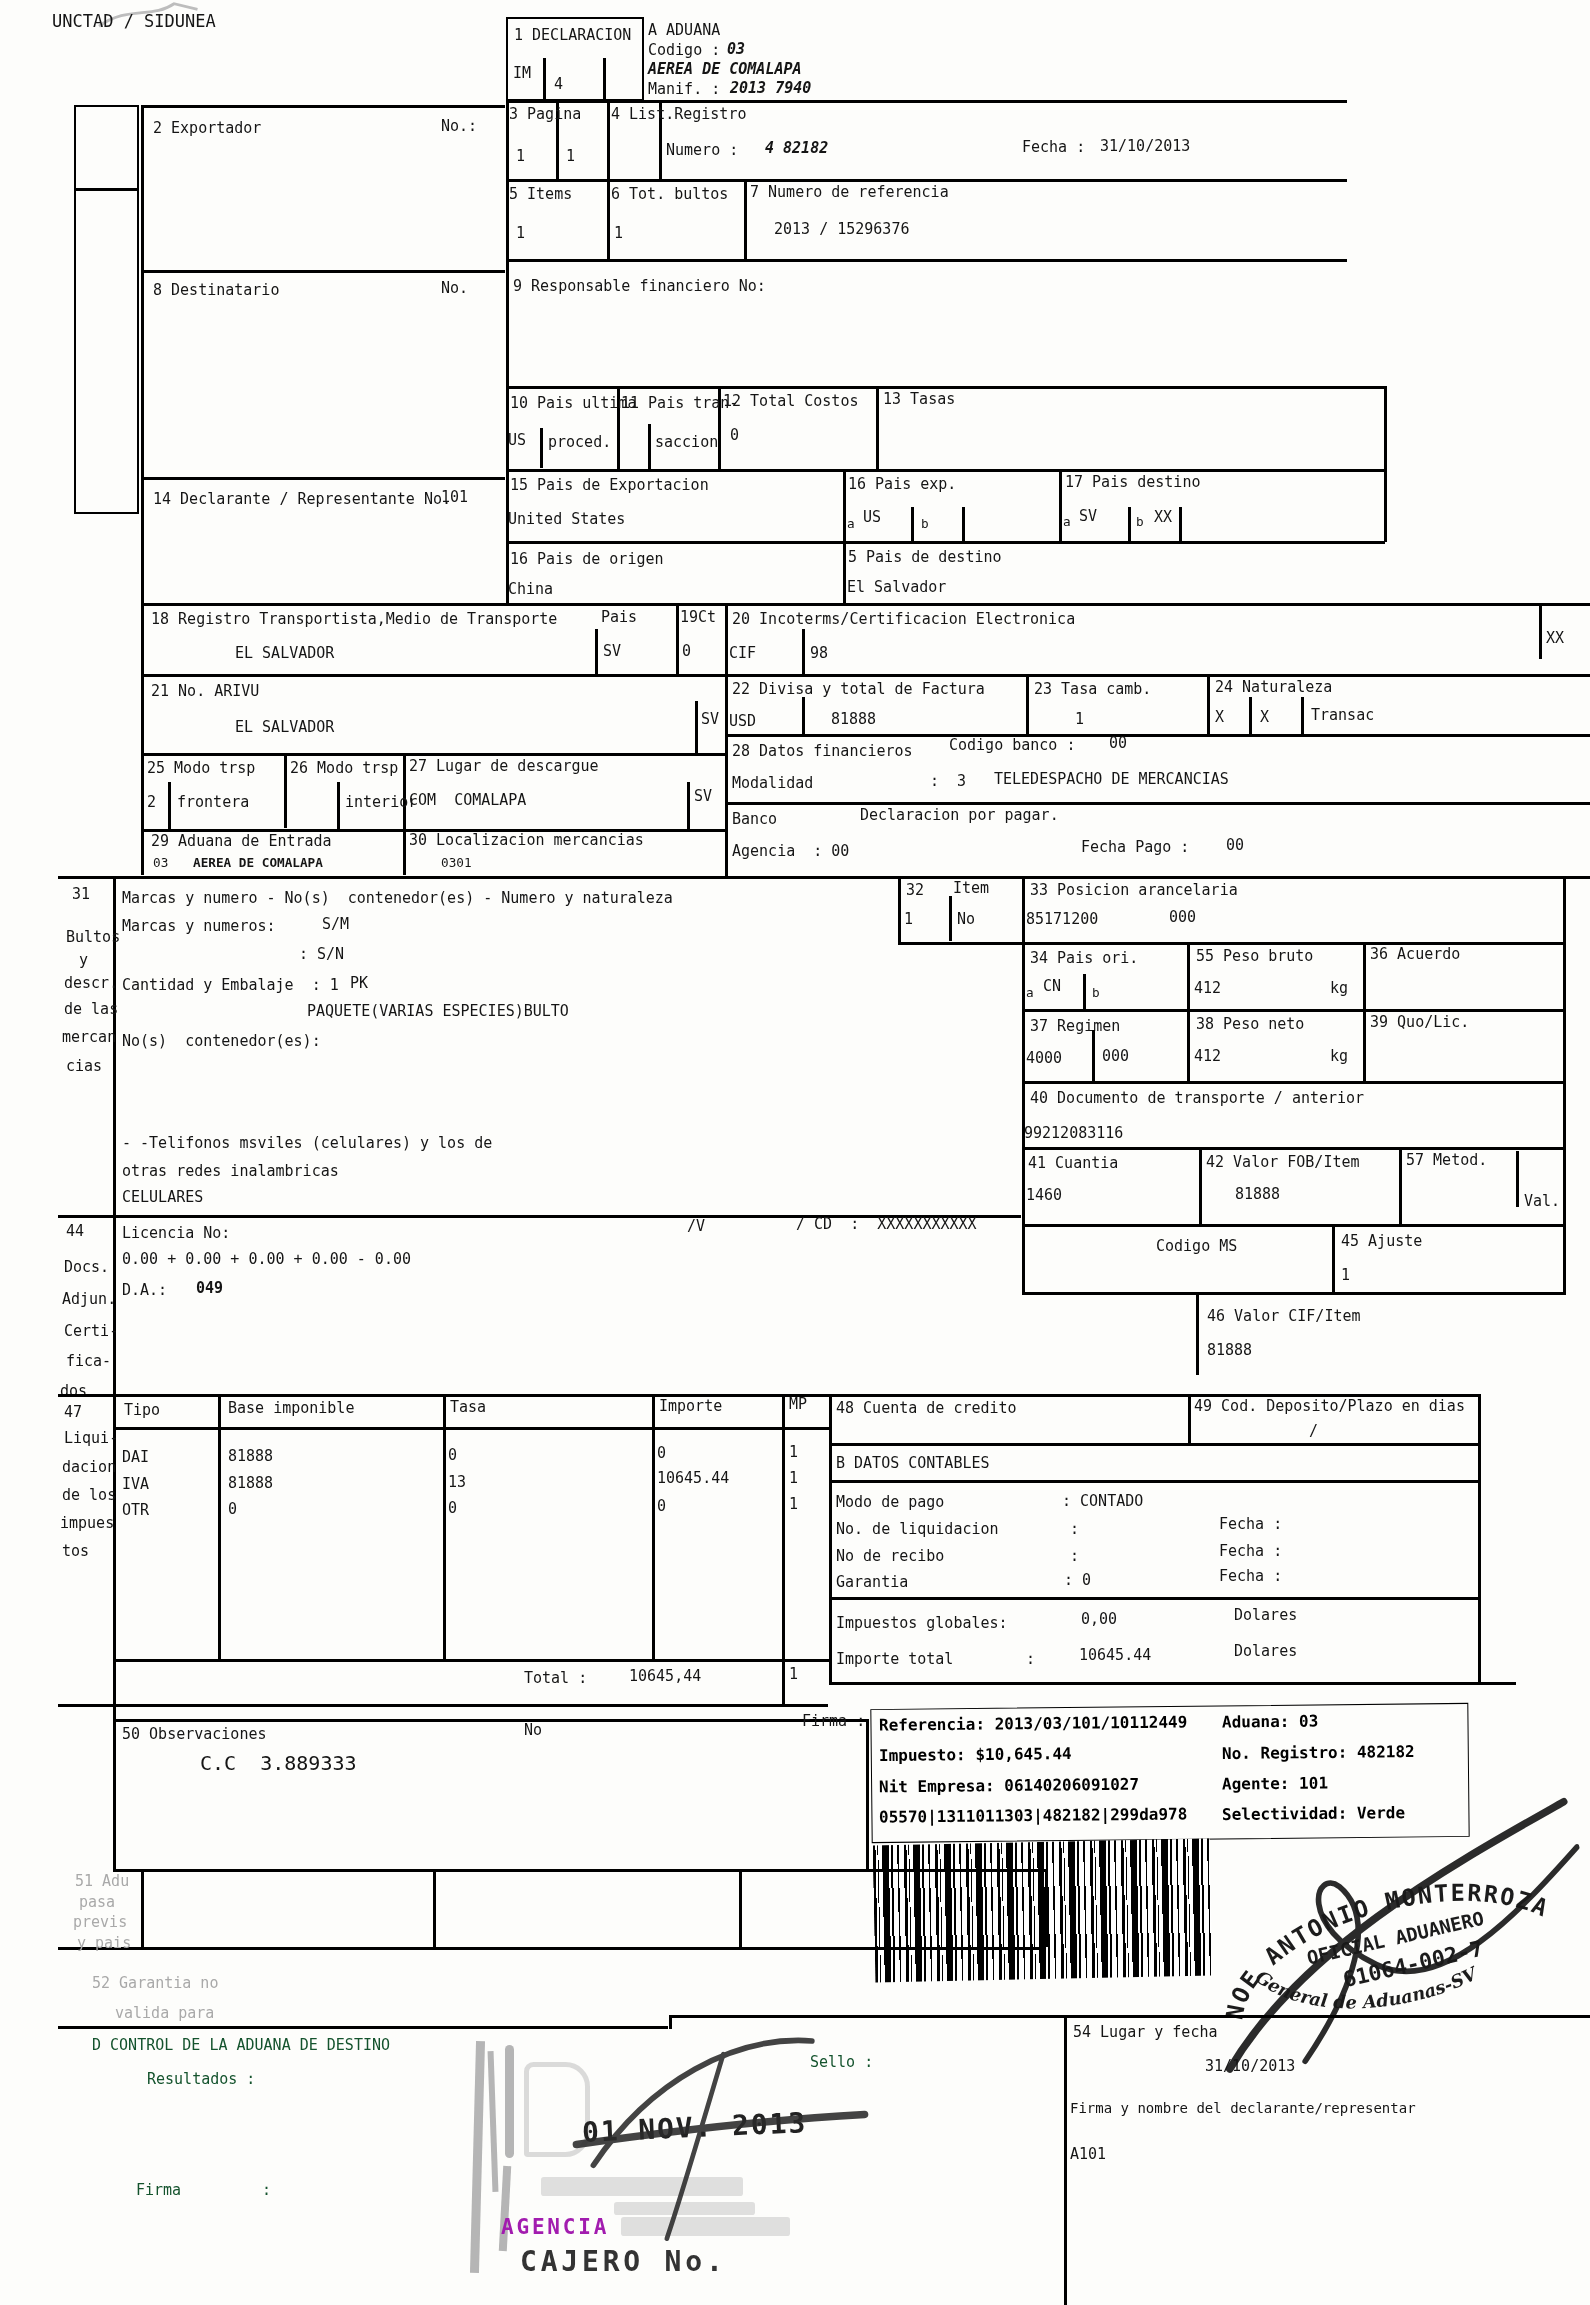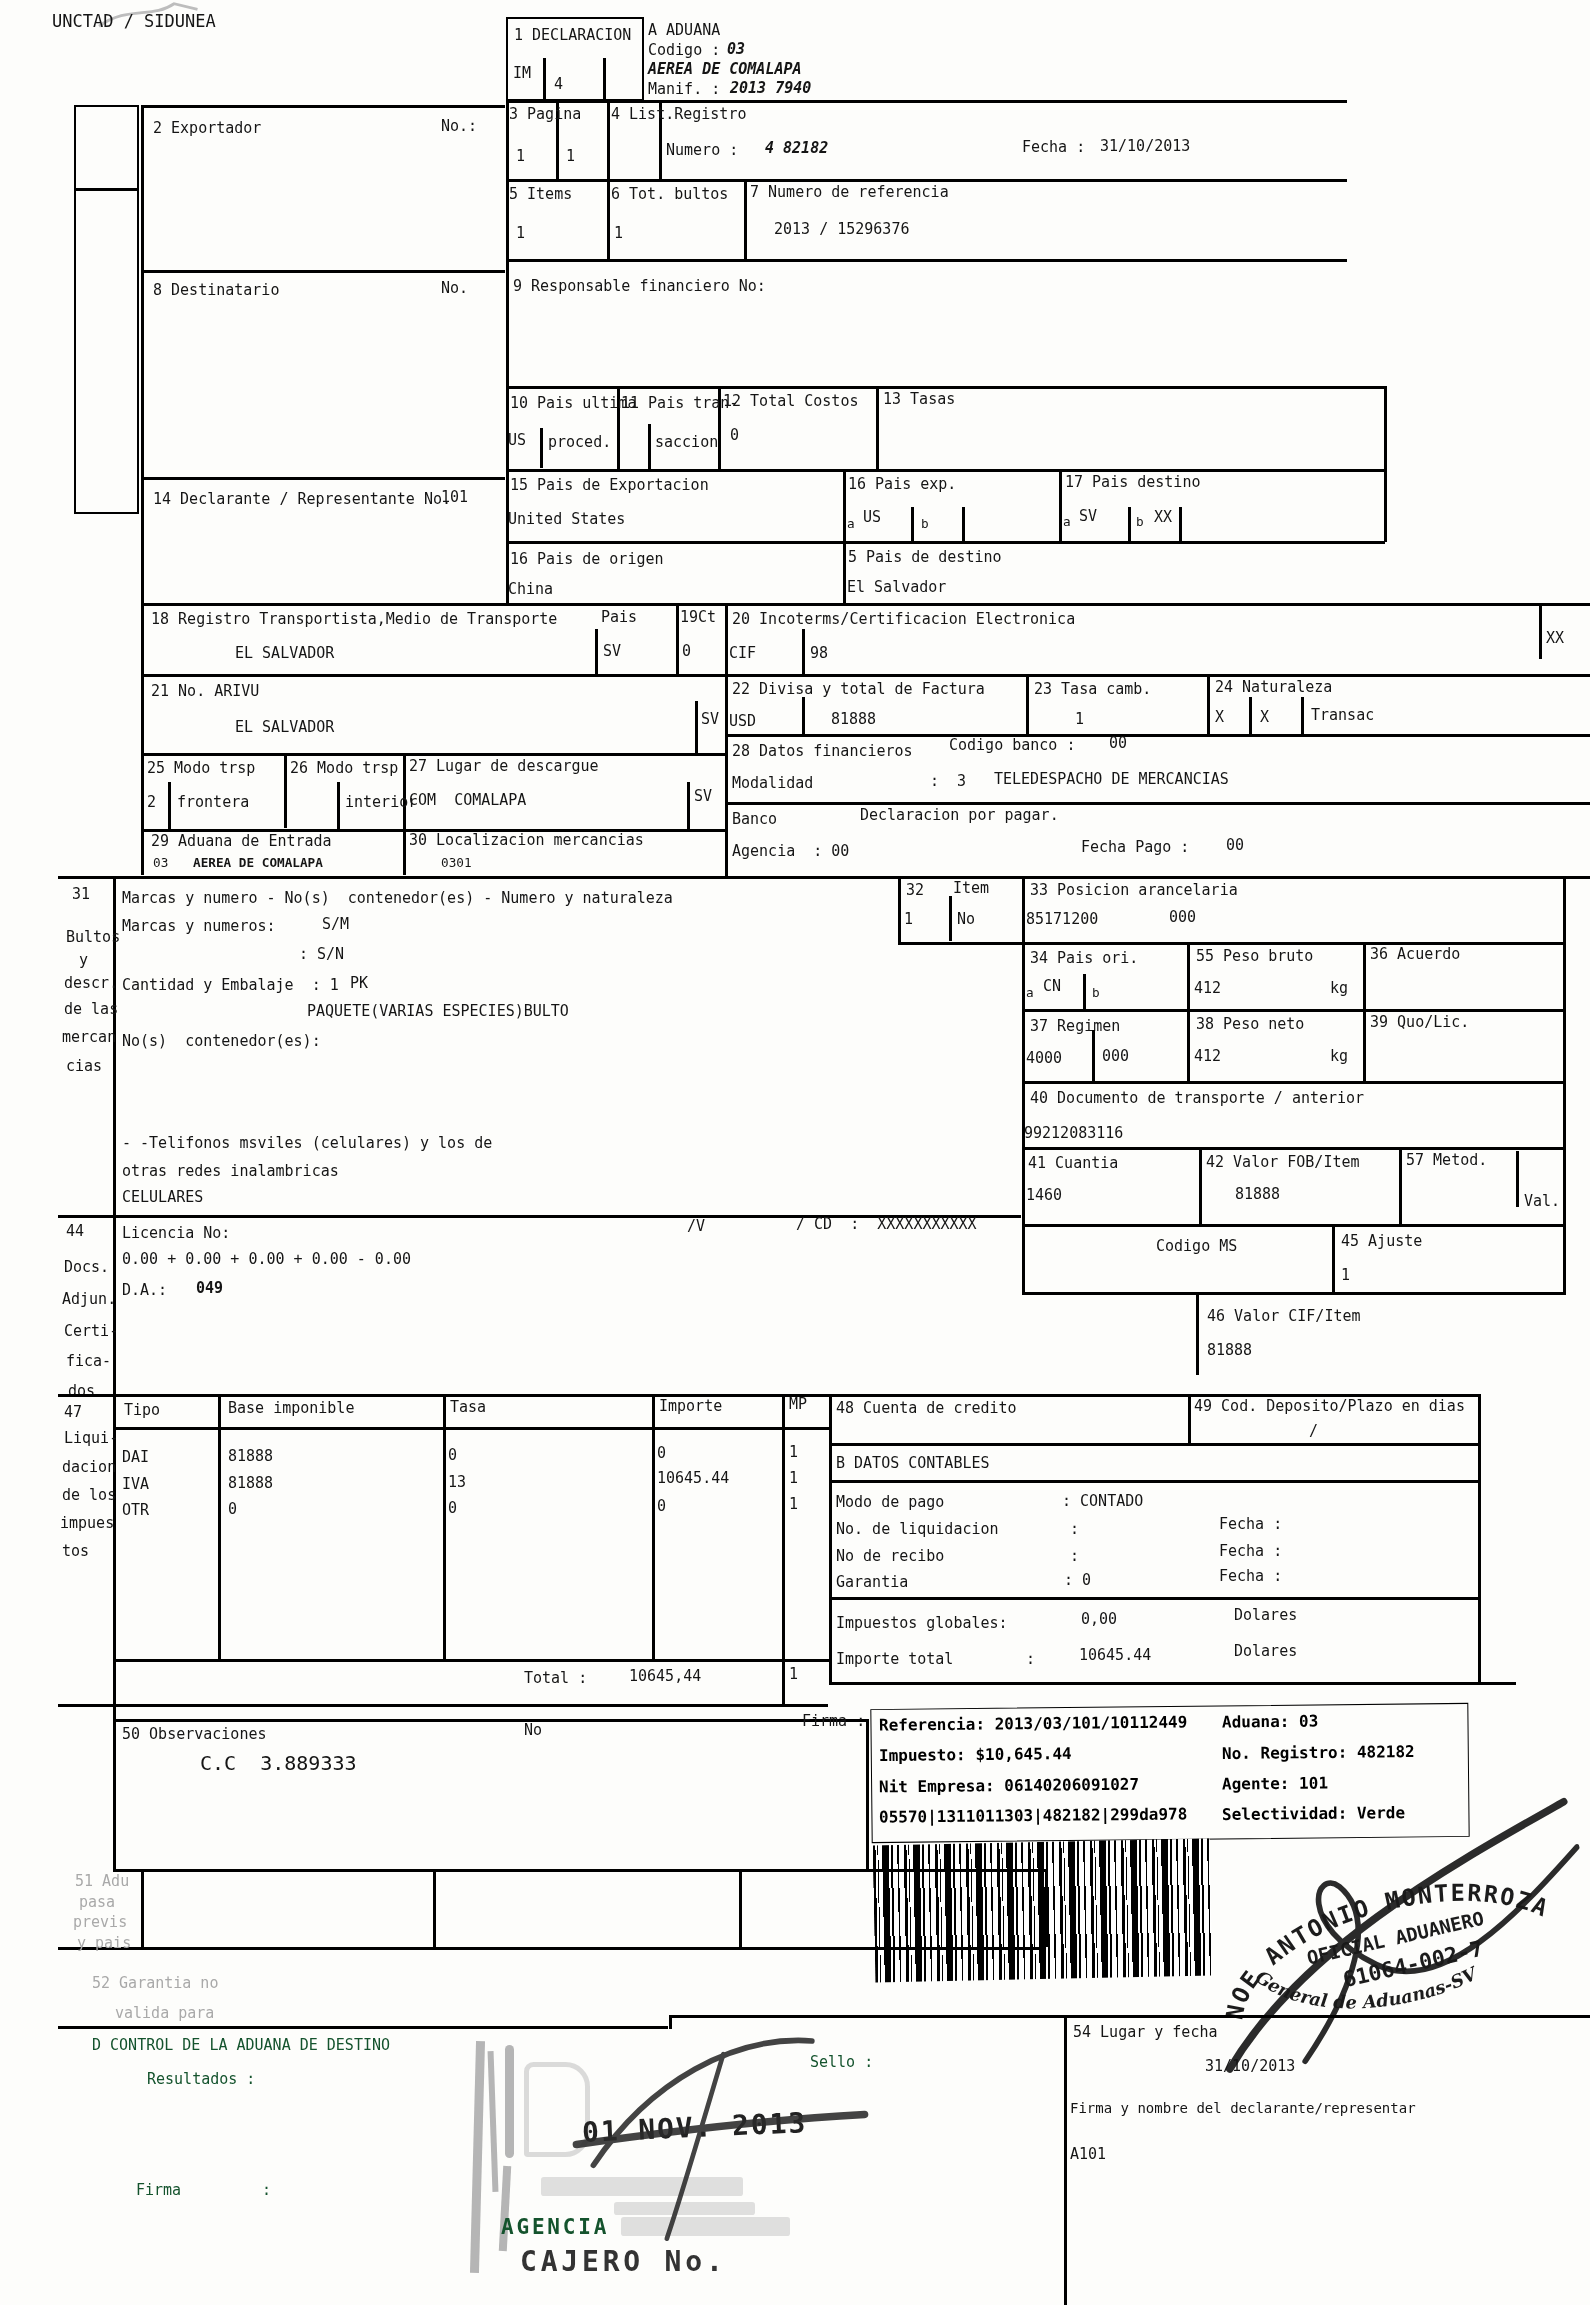--- a/index.html
+++ b/index.html
@@ -281,21 +281,21 @@
   <div class="lv" style="left:1196px;top:1292px;height:83px"></div>
   <div class="t" style="left:1207px;top:1307px">46 Valor CIF/Item</div>
   <div class="t" style="left:1207px;top:1341px">81888</div>
 
   <div class="lh" style="left:58px;top:1215px;width:963px"></div>
   <div class="t" style="left:66px;top:1222px">44</div>
   <div class="t" style="left:64px;top:1258px">Docs.</div>
   <div class="t" style="left:62px;top:1290px">Adjun.</div>
   <div class="t" style="left:64px;top:1322px">Certi-</div>
   <div class="t" style="left:66px;top:1352px">fica-</div>
-  <div class="t" style="left:68px;top:1382px">dos</div>
+  <div class="t" style="left:60px;top:1382px">dos</div>
   <div class="t" style="left:122px;top:1224px">Licencia No:</div>
   <div class="t" style="left:687px;top:1217px">/V</div>
   <div class="t" style="left:796px;top:1215px">/ CD  :  XXXXXXXXXXX</div>
   <div class="t" style="left:122px;top:1250px">0.00 + 0.00 + 0.00 + 0.00 - 0.00</div>
   <div class="t" style="left:122px;top:1281px">D.A.:</div>
   <div class="t b" style="left:196px;top:1279px">049</div>
 
   <div class="lh" style="left:58px;top:1394px;width:1420px"></div>
 
   <div class="t" style="left:64px;top:1403px">47</div>
@@ -443,21 +443,21 @@
     <div class="ghostbar" style="left:473px;top:2041px;width:8.5px;height:232px;transform:rotate(1.5deg)"></div>
     <div class="ghostbar" style="left:490px;top:2051px;width:5.6px;height:141px;transform:rotate(-2deg)"></div>
     <div class="ghostbar" style="left:505px;top:2045px;width:9.4px;height:113px;border-radius:5.6px"></div>
     <div class="ghostbar" style="left:501px;top:2166px;width:7.5px;height:85px;transform:rotate(3deg)"></div>
     <div class="ghostblock" style="left:524px;top:2062px;width:56px;height:85px;border:5.6px solid #bdbdbd;background:none;border-radius:9.4px 24.5px 24.5px 3.8px"></div>
     <div class="ghostblock" style="left:541px;top:2177px;width:202px;height:19px"></div>
     <div class="ghostblock" style="left:614px;top:2202px;width:141px;height:13px"></div>
   </div>
 
   <div class="t b" style="left:582px;top:2111px;font-size:28px;letter-spacing:1.9px;color:#222;transform:rotate(-2.5deg)">01 NOV. 2013</div>
-  <div class="t b" style="left:501px;top:2215px;font-size:21px;letter-spacing:2.8px;color:#14532d">AGENCIA</div>
+  <div class="t b" style="left:501px;top:2215px;font-size:21px;letter-spacing:2.8px;color:#a21caf">AGENCIA</div>
   <div class="ghostblock" style="left:621px;top:2217px;width:169px;height:19px"></div>
   <div class="t b" style="left:520px;top:2245px;font-size:28px;letter-spacing:3.8px;color:#333">CAJERO No.</div>
 
   <svg style="position:absolute;left:565px;top:2024px" width="311" height="226" viewBox="0 0 330 240">
     <g stroke="#2a2a2a" fill="none" stroke-linecap="round" opacity="0.88">
       <path d="M 30,150 C 90,60 180,12 262,18" stroke-width="6"></path>
       <path d="M 12,128 C 110,114 210,102 318,96" stroke-width="8"></path>
       <path d="M 168,32 C 146,105 126,175 108,228" stroke-width="5"></path>
     </g>
   </svg>

